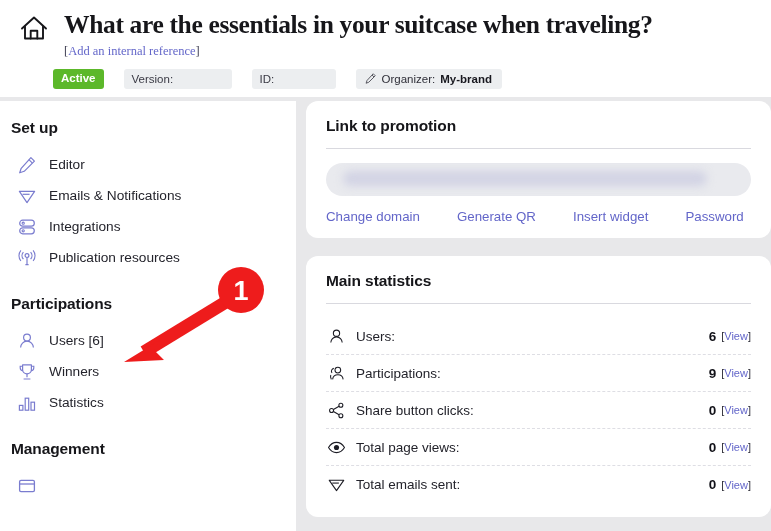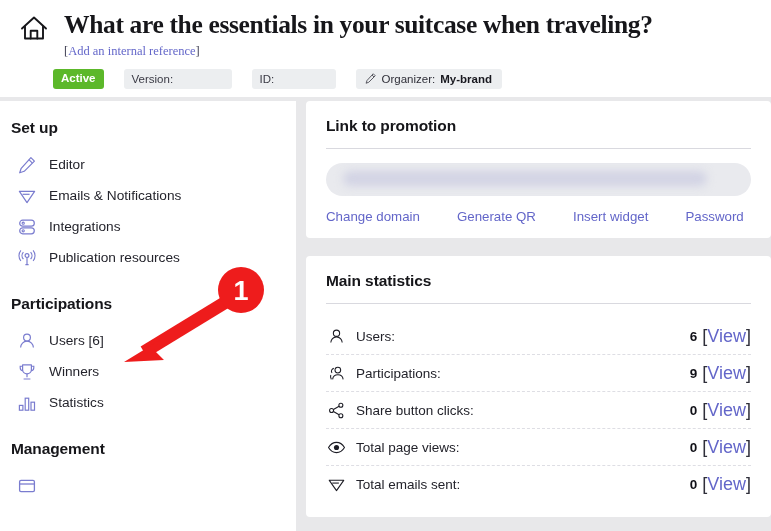--- a/index.html
+++ b/index.html
@@ -59,21 +59,21 @@
     display: flex; align-items: center; gap: 12px;
     height: 31px; padding-left: 16px; cursor: pointer;
   }
   .side-item .ico { width: 21px; height: 21px; flex: 0 0 21px;
     display: flex; align-items: center; justify-content: center; }
   .side-item .lbl { font-size: 13.7px; color: #24242c; }
 
   
   .right { position: absolute; left: 306px; top: 0; width: 465px; }
   .card {
-    background: #ffffff; border-radius: 4px;
+    background: #ffffff; border-radius: 12px;
     padding: 16px 20px 14px 20px;
   }
   .card + .card { margin-top: 18px; }
   .card-title {
     font-size: 15.5px; font-weight: 700; color: #16161a;
     padding-bottom: 13px; letter-spacing: -0.1px;
   }
   .card-rule { height: 1px; background: #d9d9df; margin-bottom: 14px; }
 
   .url-field {
@@ -91,21 +91,21 @@
 
   .stat-row {
     display: flex; align-items: center; height: 37px;
     border-bottom: 1px dashed #dedee4;
   }
   .stat-row:last-child { border-bottom: none; }
   .stat-ico { width: 20px; height: 20px; flex: 0 0 20px; margin-right: 10px;
     display: flex; align-items: center; justify-content: center; }
   .stat-label { font-size: 13.5px; color: #23232b; flex: 1; }
   .stat-val { font-size: 13.5px; font-weight: 700; color: #111118; margin-right: 5px; }
-  .stat-view { font-size: 18px; color: #2f2f3a; }
+  .stat-view { font-size: 11px; color: #2f2f3a; }
   .stat-view a { color: #6366c9; text-decoration: none; }
 
   
   .annot { position: absolute; left: 108px; top: 258px; width: 162px; height: 108px;
     pointer-events: none; }
 </style>
 </head>
 <body>
 
 <div class="page">

